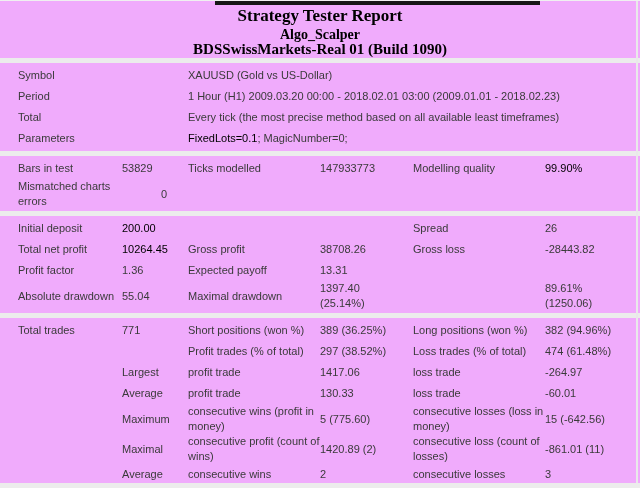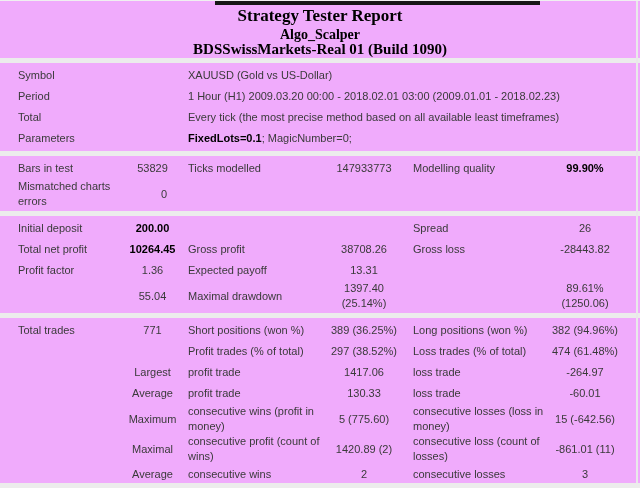--- a/index.html
+++ b/index.html
@@ -27,23 +27,23 @@
   .tbl > div{padding-top:3px;padding-bottom:3px;box-sizing:border-box;}
   .sep{grid-column:1 / -1;height:5px;background:#ececec;
        margin:2px -15px 2px -18px;padding:0 !important;}
   .ca{grid-column:1;}
   .cb{grid-column:2;}
   .cc{grid-column:3;padding-left:5px !important;}
   .cd{grid-column:4;}
   .ce{grid-column:5;padding-left:5px !important;}
   .cf{grid-column:6;}
   .ccf{grid-column:3 / -1;padding-left:5px !important;}
-  .val{text-align:center;}
+  .val{text-align:left;}
   .ctr{text-align:right;padding-right:16px !important;}
-  .b{font-weight:bold;color:#000;}
+  .b{font-weight:normal;color:#000;}
   .pre{white-space:pre-line;}
   .t0{padding-top:0 !important;padding-bottom:0 !important;}
 </style>
 </head>
 <body>
 
 <div class="page">
   <div class="top-bar"></div>
   <div class="right-edge"></div>
 
@@ -92,20 +92,21 @@
     <div class="cc">Gross profit</div>
     <div class="cd val">38708.26</div>
     <div class="ce">Gross loss</div>
     <div class="cf val">-28443.82</div>
 
     <div class="ca">Profit factor</div>
     <div class="cb val">1.36</div>
     <div class="cc">Expected payoff</div>
     <div class="cd val">13.31</div>
 
+    <div class="ca t0">Absolute drawdown</div>
     <div class="cb val t0">55.04</div>
     <div class="cc t0">Maximal drawdown</div>
     <div class="cd val pre t0">1397.40
 (25.14%)</div>
     <div class="cf val pre t0">89.61%
 (1250.06)</div>
 
     <div class="sep"></div>
 
     <div class="ca">Total trades</div>

